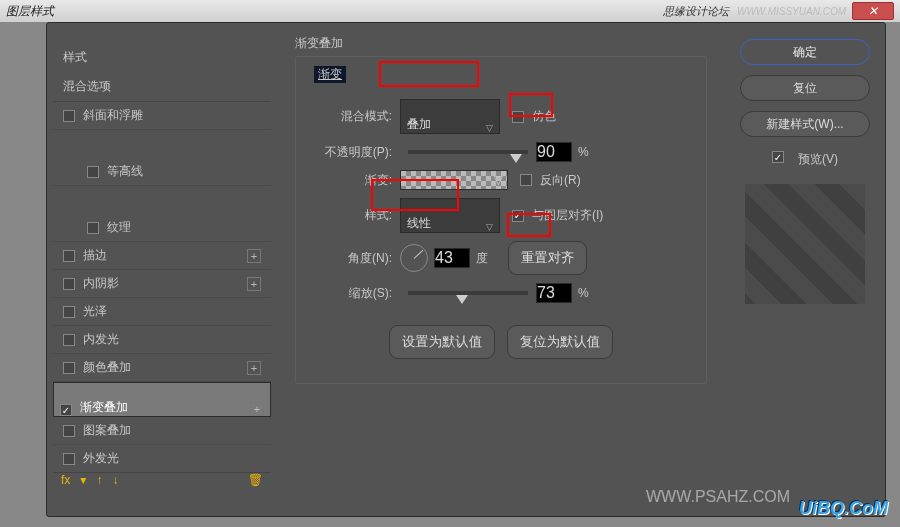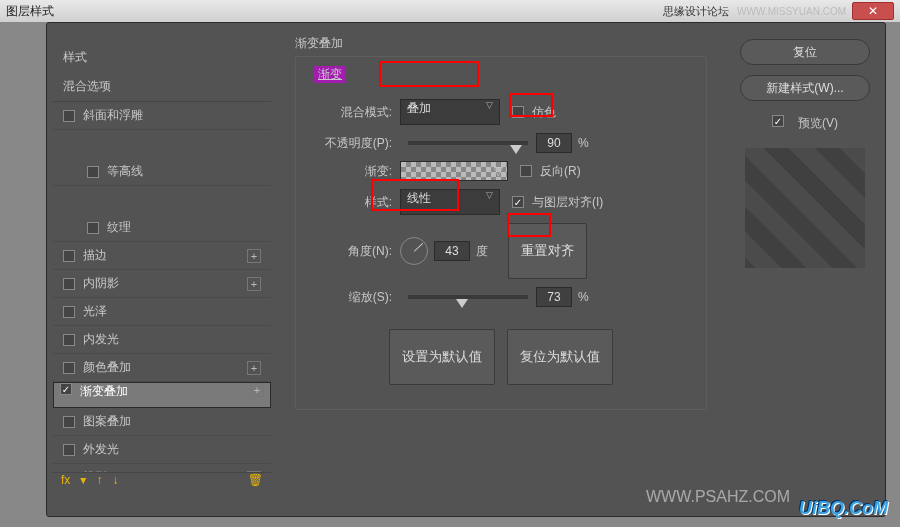--- a/index.html
+++ b/index.html
@@ -1,50 +1,50 @@
 <!DOCTYPE html>
 <html><head>
 <meta charset="utf-8">
 <style>
 * { box-sizing: border-box; margin: 0; padding: 0; font-family: "Microsoft YaHei", sans-serif; }
 body { background: #888; width: 900px; height: 527px; overflow: hidden; position: relative; }
-.titlebar { height: 22px; background: linear-gradient(#e8e8e8,#d0d0d0); display: flex; align-items: center; padding: 0 6px; font-size: 12px; position: relative; }
+.titlebar { height: 22px; background: linear-gradient(#e8e8e8,#d0d0d0); display: flex; align-items: center; padding: 0 6px; font-size: 12px; position: relative; font-style: italic; }
 .titlebar .tt { flex: 1; color: #222; }
 .titlebar .rt { color: #333; font-size: 11px; margin-right: 8px; }
 .titlebar .wm { color: #bbb; font-size: 10px; margin-right: 6px; }
 .close-btn { width: 42px; height: 18px; background: #c94f4f; color: #fff; text-align: center; line-height: 16px; font-size: 12px; border: 1px solid #a03030; border-radius: 2px; }
 .dlg { position: absolute; left: 46px; top: 22px; right: 14px; bottom: 10px; background: #535353; border: 1px solid #2a2a2a; border-radius: 3px; display: flex; color: #c8c8c8; font-size: 12px; }
 .left { width: 230px; padding: 20px 6px; display: flex; flex-direction: column; }
 .left-head { padding: 6px 10px; }
 .left-sub { padding: 6px 10px; border-bottom: 1px solid #454545; }
 .style-list { flex: 1; overflow: hidden; }
 .row { display: flex; align-items: center; padding: 5px 10px; border-bottom: 1px solid #4a4a4a; cursor: pointer; }
 .row.indent { padding-left: 34px; margin-top: 28px; }
 .row.sel { background: #7a7a7a; color: #fff; }
 .cb { width: 12px; height: 12px; border: 1px solid #888; margin-right: 8px; background: #444; display: inline-flex; align-items: center; justify-content: center; font-size: 10px; color: #fff; }
 .cb.checked::before { content: "✓"; }
 .plus { margin-left: auto; width: 14px; height: 14px; border: 1px solid #777; text-align: center; line-height: 12px; font-size: 11px; color: #bbb; }
 .left-foot { height: 24px; border-top: 1px solid #454545; display: flex; padding: 0 8px; gap: 10px; color: #eab308; }
 .mid { flex: 1; padding: 12px 18px; }
 .sect-title { margin-bottom: 4px; }
 .fieldset { border: 1px solid #5e5e5e; border-radius: 2px; padding: 10px 14px 16px; margin-top: 4px; }
-.fieldset .legend { margin: -18px 0 8px 4px; background: #a21caf; display: inline-block; padding: 0 4px; text-decoration: underline; }
+.fieldset .legend { margin: -18px 0 8px 4px; background: #0f172a; display: inline-block; padding: 0 4px; text-decoration: underline; }
 .frow { display: flex; align-items: center; margin: 8px 0; }
 .lbl { width: 82px; text-align: right; margin-right: 8px; }
-.sel { background: #3c3c3c; border: 1px solid #2b2b2b; height: 26px; min-width: 90px; padding: 0 6px; color: #ddd; display: flex; align-items: flex-start; justify-content: space-between; }
+.sel { background: #3c3c3c; border: 1px solid #2b2b2b; height: 35px; min-width: 90px; padding: 0 6px; color: #ddd; display: flex; align-items: flex-end; justify-content: space-between; }
 .sel .car { font-size: 9px; color: #aaa; margin-left: 12px; }
 .ck { display: flex; align-items: center; margin-left: 12px; }
 .slider { flex: 1; max-width: 120px; height: 4px; background: #3a3a3a; position: relative; margin: 0 8px; }
 .slider .th { position: absolute; width: 0; height: 0; border-left: 6px solid transparent; border-right: 6px solid transparent; border-top: 9px solid #ccc; top: 4px; transform: translateX(-50%); }
-.num { width: 36px; height: 20px; background: #404040; border: 1px solid #2b2b2b; color: #ddd; text-align: center; font-size: 12px; }
+.num { width: 36px; height: 20px; background: #000000; border: 1px solid #2b2b2b; color: #ddd; font-size: 16px; }
 .pct { margin-left: 6px; }
 .grad { width: 108px; height: 20px; background: repeating-conic-gradient(#888 0 25%, #bbb 0 50%) 0 0/10px 10px; border: 1px solid #2b2b2b; display: flex; align-items: center; }
 .angle { width: 28px; height: 28px; border: 1px solid #888; border-radius: 50%; margin-right: 6px; position: relative; }
 .angle .nd { position: absolute; width: 12px; height: 1px; background: #ccc; top: 50%; left: 50%; transform-origin: left; transform: rotate(-43deg); }
-.btn { background: #5a5a5a; border: 1px solid #3a3a3a; color: #ddd; padding: 18px 12px; border-radius: 2px; cursor: pointer; }
+.btn { background: #5a5a5a; border: 1px solid #3a3a3a; color: #ddd; padding: 7px 12px; border-radius: 9px; cursor: pointer; }
 .redbox { position: absolute; border: 2px solid #f00; pointer-events: none; }
 .right { width: 160px; padding: 16px 12px; display: flex; flex-direction: column; gap: 10px; align-items: center; }
 .rbtn { width: 130px; height: 26px; border-radius: 13px; border: 1px solid #3a3a3a; background: #5a5a5a; color: #ddd; display: flex; align-items: center; justify-content: center; cursor: pointer; }
 .rbtn.primary { border: 1px solid #3a62c0; background: #535353; color: #e8e8e8; }
 .prev-ck { display: flex; gap: 6px; margin-top: 4px; }
 .preview { width: 120px; height: 120px; background: #454545; margin-top: 6px; position: relative; overflow: hidden; }
 .preview::before { content: ""; position: absolute; inset: -20px; background: repeating-linear-gradient(45deg, #4b4b4b 0 18px, #404040 18px 36px); }
 .logo { position: absolute; right: 12px; bottom: 8px; font-size: 18px; font-weight: bold; font-style: italic; color: #3aa0e0; text-shadow: 1px 1px 0 #fff, -1px -1px 0 #036; }
 .wm2 { position: absolute; right: 110px; bottom: 21px; font-size: 16px; color: #e0e0e0; opacity: .6; }
 </style>
@@ -201,20 +201,21 @@
       </div>
     </div>
 
     <div class="redbox" style="left:102px;top:38px;width:100px;height:26px"></div>
     <div class="redbox" style="left:232px;top:70px;width:44px;height:24px"></div>
     <div class="redbox" style="left:94px;top:156px;width:88px;height:32px"></div>
     <div class="redbox" style="left:230px;top:190px;width:44px;height:24px"></div>
   </div>
 
   <div class="right">
+    <div class="rbtn primary">确定</div>
     <div class="rbtn">复位</div>
     <div class="rbtn">新建样式(W)...</div>
     <div class="prev-ck">
       <span class="cb checked"></span>
       <span>预览(V)</span>
     </div>
     <div class="preview"></div>
   </div>
 
 </div>

